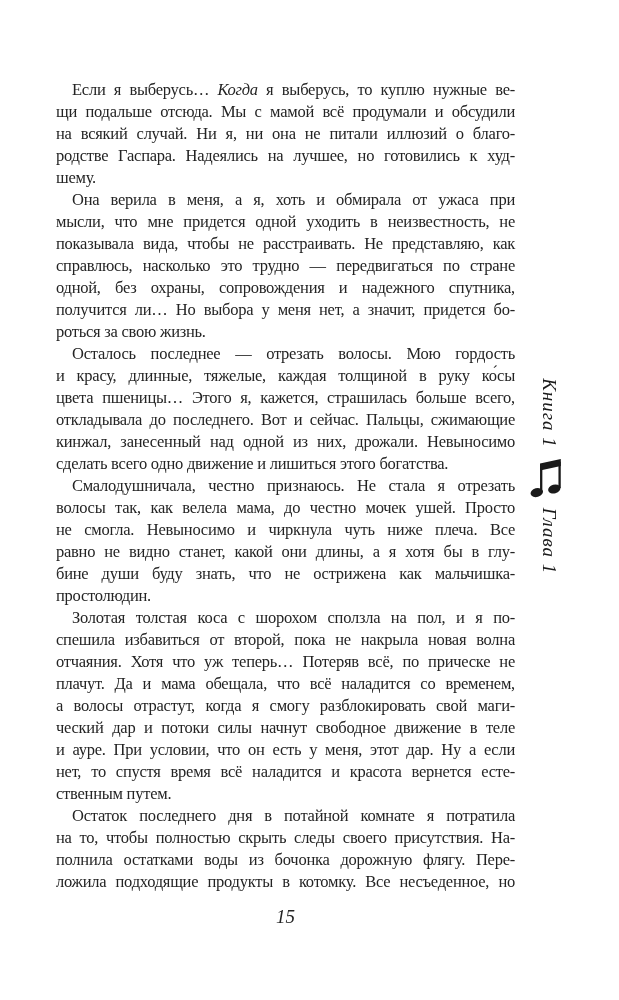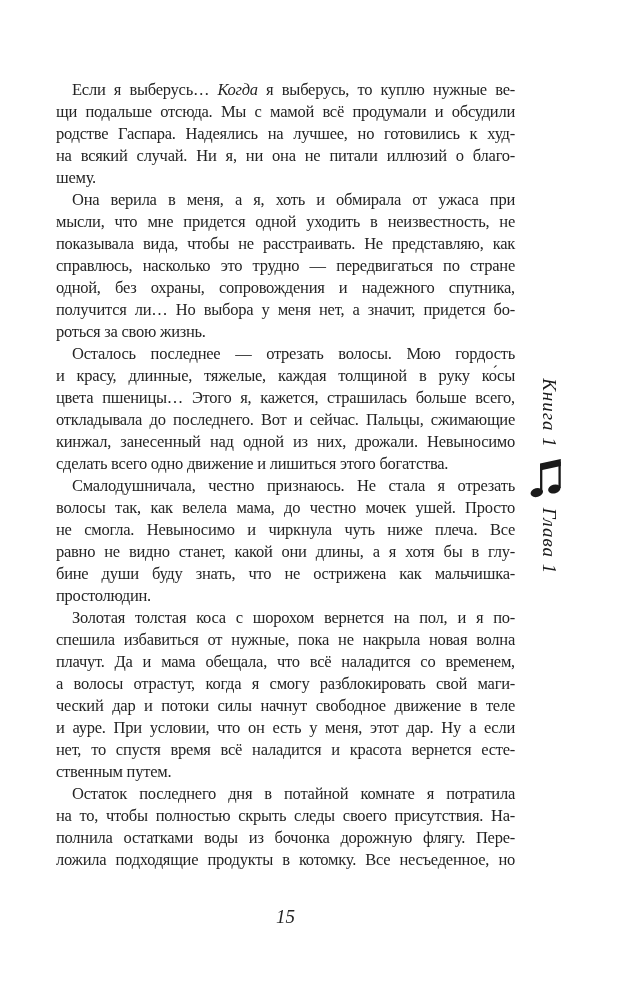--- a/index.html
+++ b/index.html
@@ -61,22 +61,22 @@
 </style>
 </head>
 <body>
 
 <div class="book-page">
 
   <div class="body-text">
       <div class="para">
         <div class="line first"><span>Если я выберусь… </span><span class="em">Когда</span><span> я выберусь, то куплю нужные ве-</span></div>
         <div class="line"><span>щи подальше отсюда. Мы с мамой всё продумали и обсудили</span></div>
+        <div class="line"><span>на всякий случай. Ни я, ни она не питали иллюзий о благо-</span></div>
         <div class="line"><span>родстве Гаспара. Надеялись на лучшее, но готовились к худ-</span></div>
-        <div class="line"><span>на всякий случай. Ни я, ни она не питали иллюзий о благо-</span></div>
         <div class="line lastline"><span>шему.</span></div>
       </div>
       <div class="para">
         <div class="line first"><span>Она верила в меня, а я, хоть и обмирала от ужаса при</span></div>
         <div class="line"><span>мысли, что мне придется одной уходить в неизвестность, не</span></div>
         <div class="line"><span>показывала вида, чтобы не расстраивать. Не представляю, как</span></div>
         <div class="line"><span>справлюсь, насколько это трудно — передвигаться по стране</span></div>
         <div class="line"><span>одной, без охраны, сопровождения и надежного спутника,</span></div>
         <div class="line"><span>получится ли… Но выбора у меня нет, а значит, придется бо-</span></div>
         <div class="line lastline"><span>роться за свою жизнь.</span></div>
@@ -91,22 +91,23 @@
       </div>
       <div class="para">
         <div class="line first"><span>Смалодушничала, честно признаюсь. Не стала я отрезать</span></div>
         <div class="line"><span>волосы так, как велела мама, до честно мочек ушей. Просто</span></div>
         <div class="line"><span>не смогла. Невыносимо и чиркнула чуть ниже плеча. Все</span></div>
         <div class="line"><span>равно не видно станет, какой они длины, а я хотя бы в глу-</span></div>
         <div class="line"><span>бине души буду знать, что не острижена как мальчишка-</span></div>
         <div class="line lastline"><span>простолюдин.</span></div>
       </div>
       <div class="para">
-        <div class="line first"><span>Золотая толстая коса с шорохом вернется на пол, и я по-</span></div>
-        <div class="line"><span>спешила избавиться от нужные, пока не накрыла новая волна</span></div>
+        <div class="line first"><span>Золотая толстая коса с шорохом сползла на пол, и я по-</span></div>
+        <div class="line"><span>спешила избавиться от второй, пока не накрыла новая волна</span></div>
+        <div class="line"><span>отчаяния. Хотя что уж теперь… Потеряв всё, по прическе не</span></div>
         <div class="line"><span>плачут. Да и мама обещала, что всё наладится со временем,</span></div>
         <div class="line"><span>а волосы отрастут, когда я смогу разблокировать свой маги-</span></div>
         <div class="line"><span>ческий дар и потоки силы начнут свободное движение в теле</span></div>
         <div class="line"><span>и ауре. При условии, что он есть у меня, этот дар. Ну а если</span></div>
         <div class="line"><span>нет, то спустя время всё наладится и красота вернется есте-</span></div>
         <div class="line lastline"><span>ственным путем.</span></div>
       </div>
       <div class="para">
         <div class="line first"><span>Остаток последнего дня в потайной комнате я потратила</span></div>
         <div class="line"><span>на то, чтобы полностью скрыть следы своего присутствия. На-</span></div>

